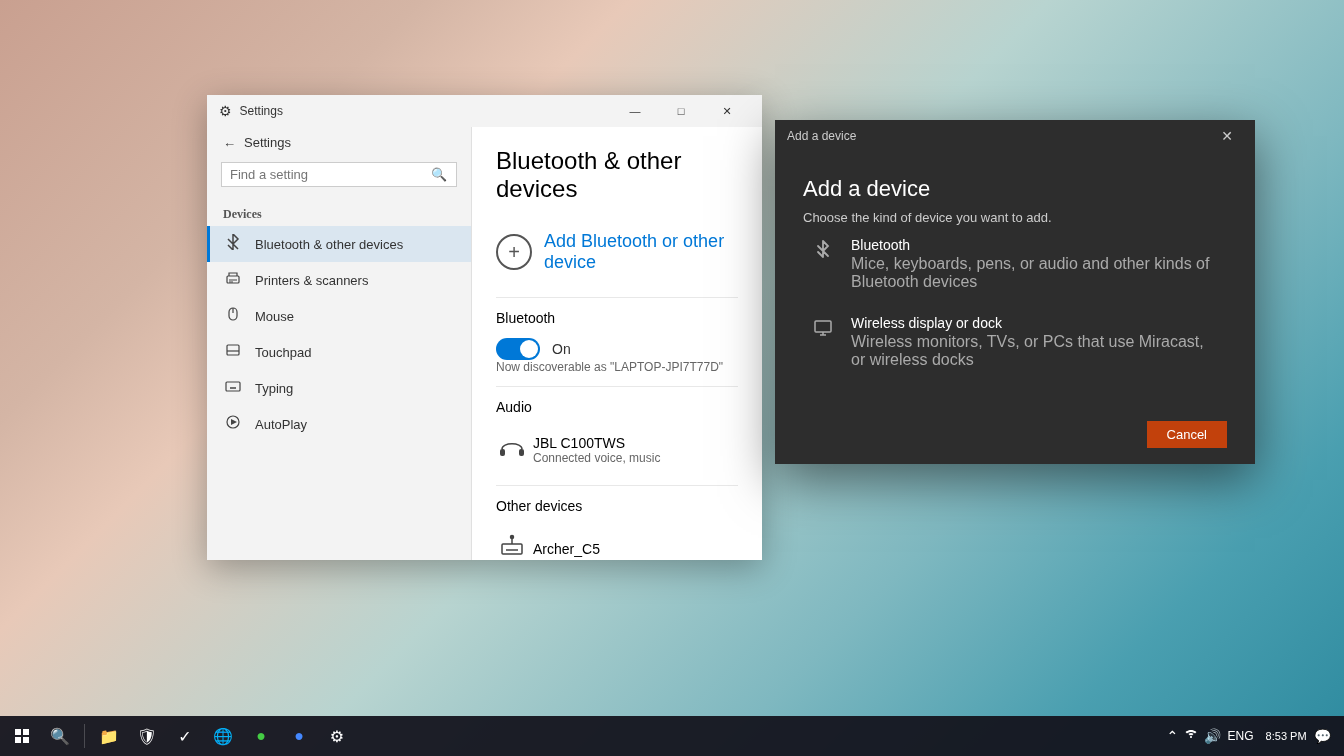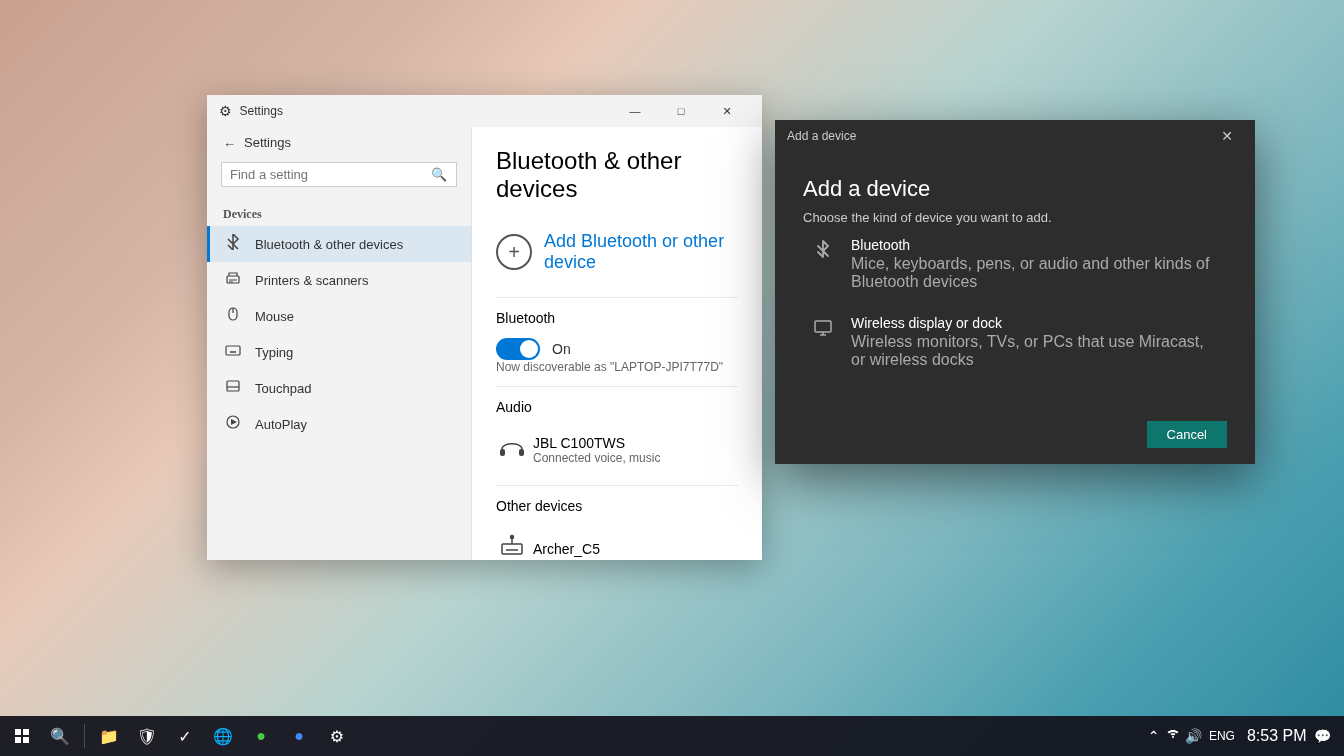--- a/index.html
+++ b/index.html
@@ -60,21 +60,21 @@
       align-items: center;
       gap: 4px;
       padding: 0 8px;
       color: white;
       font-size: 11px;
     }
     .taskbar-time {
       display: flex;
       flex-direction: column;
       align-items: flex-end;
-      font-size: 16px;
+      font-size: 11px;
       color: white;
       text-align: center;
     }
     .taskbar-tray {
       display: flex;
       align-items: center;
       gap: 6px;
       padding: 0 8px;
     }
     .tray-icon { font-size: 14px; color: white; cursor: pointer; }
@@ -324,21 +324,21 @@
     .dialog-opt-icon { font-size: 20px; color: #ccc; width: 24px; text-align: center; margin-top: 2px; flex-shrink: 0; }
     .dialog-opt-title { font-size: 14px; color: white; margin-bottom: 2px; }
     .dialog-opt-desc { font-size: 16px; color: #aaa; }
     .dialog-footer {
       padding: 16px 28px;
       display: flex;
       justify-content: flex-end;
     }
     .cancel-btn {
       padding: 6px 20px;
-      background: #0f766e;
+      background: #c2410c;
       color: white;
       border: none;
       font-size: 13px;
       cursor: pointer;
       font-family: 'Segoe UI', sans-serif;
     }
   </style>
 </head>
 <body>
 
@@ -389,41 +389,41 @@
           <span>Printers &amp; scanners</span>
         </div>
         <div class="sidebar-nav-item">
           <span class="nav-icon">
             <svg width="16" height="16" viewBox="0 0 16 16" fill="none" stroke="#444" stroke-width="1.2">
                 <rect x="4" y="2" width="8" height="12" rx="4"></rect>
                 <line x1="8" y1="2" x2="8" y2="7"></line>
               </svg>
           </span>
           <span>Mouse</span>
+        </div>
+        <div class="sidebar-nav-item">
+          <span class="nav-icon">
+            <svg width="16" height="16" viewBox="0 0 16 16" fill="none" stroke="#444" stroke-width="1.2">
+                <rect x="2" y="3" width="12" height="10" rx="1"></rect>
+                <line x1="2" y1="9" x2="14" y2="9"></line>
+              </svg>
+          </span>
+          <span>Touchpad</span>
         </div>
         <div class="sidebar-nav-item">
           <span class="nav-icon">
             <svg width="16" height="16" viewBox="0 0 16 16" fill="none" stroke="#444" stroke-width="1.2">
                 <rect x="1" y="4" width="14" height="9" rx="1"></rect>
                 <line x1="4" y1="8" x2="4" y2="8" stroke-width="2"></line>
                 <line x1="7" y1="8" x2="7" y2="8" stroke-width="2"></line>
                 <line x1="10" y1="8" x2="10" y2="8" stroke-width="2"></line>
                 <line x1="5" y1="10" x2="11" y2="10" stroke-width="1.5"></line>
               </svg>
           </span>
           <span>Typing</span>
-        </div>
-        <div class="sidebar-nav-item">
-          <span class="nav-icon">
-            <svg width="16" height="16" viewBox="0 0 16 16" fill="none" stroke="#444" stroke-width="1.2">
-                <rect x="2" y="3" width="12" height="10" rx="1"></rect>
-                <line x1="2" y1="9" x2="14" y2="9"></line>
-              </svg>
-          </span>
-          <span>Touchpad</span>
         </div>
         <div class="sidebar-nav-item">
           <span class="nav-icon">
             <svg width="16" height="16" viewBox="0 0 16 16" fill="none" stroke="#444" stroke-width="1.2">
                 <circle cx="8" cy="8" r="6"></circle>
                 <polygon points="6,5 12,8 6,11" fill="#444" stroke="none"></polygon>
               </svg>
           </span>
           <span>AutoPlay</span>
         </div>

